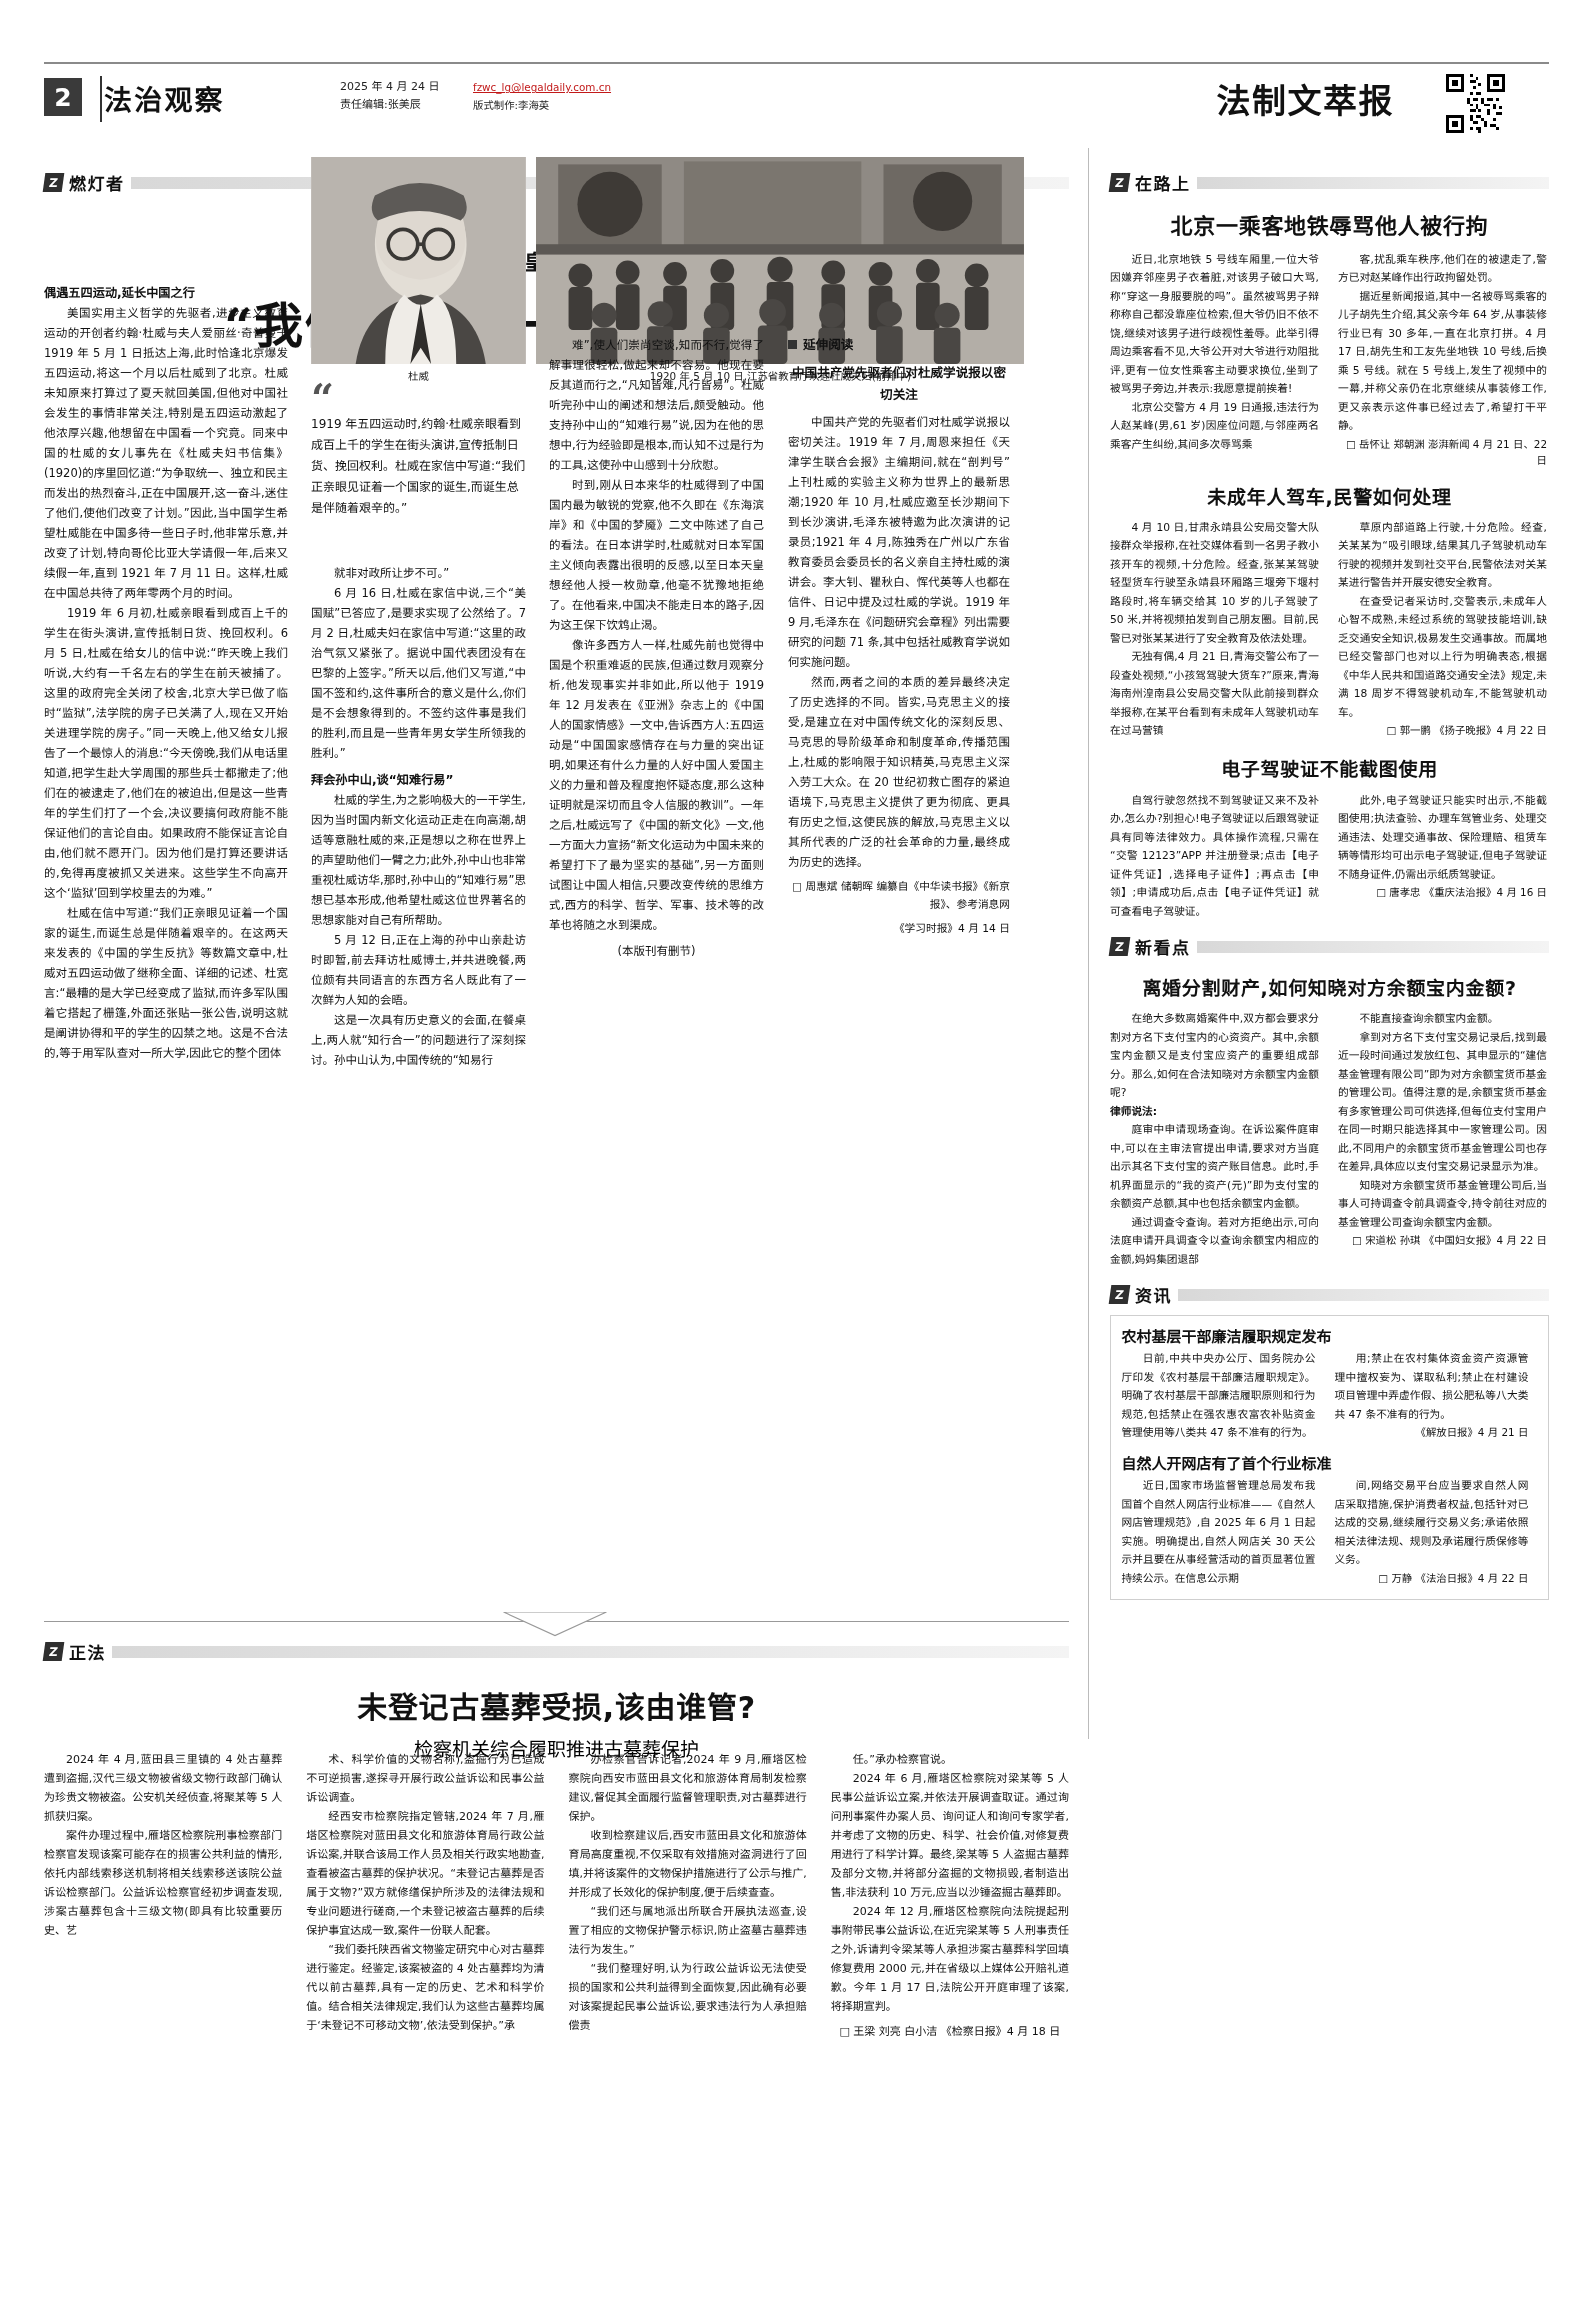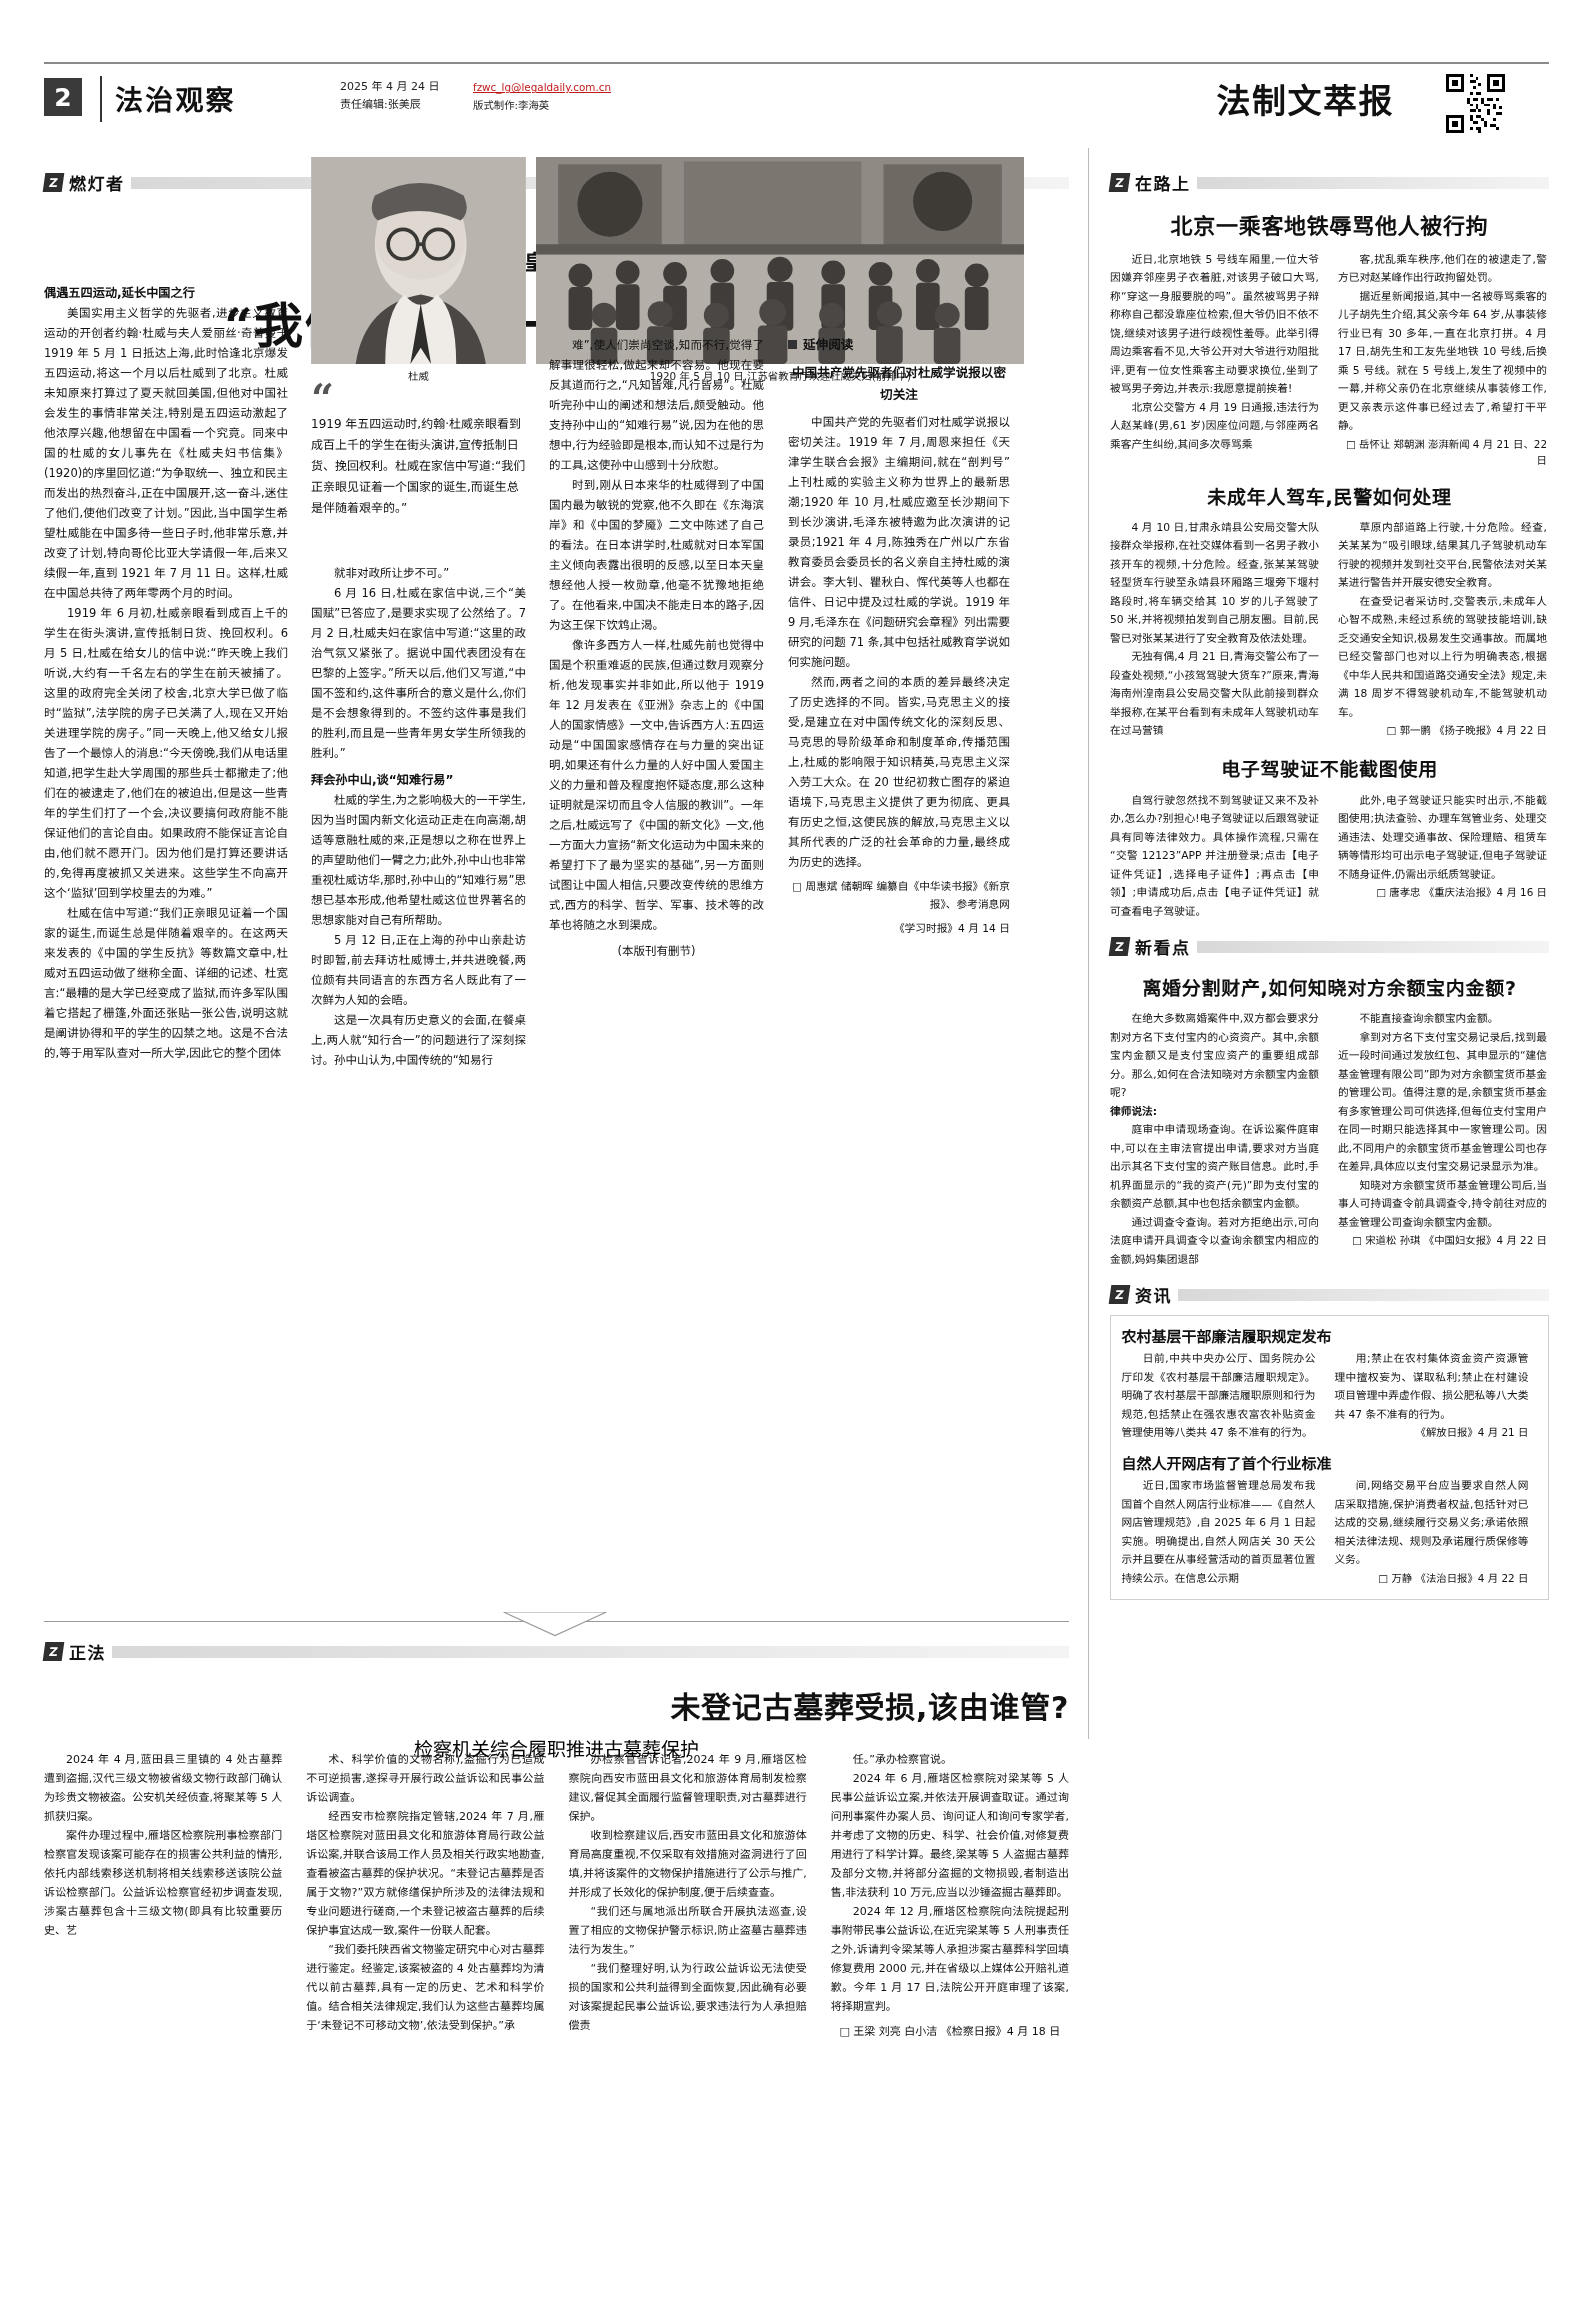--- a/index.html
+++ b/index.html
@@ -14,21 +14,21 @@
   
   .top-rule { position:absolute; left:44px; top:62px; width:1505px; height:2.2px; background:#8a8a8a; }
   .masthead { position:absolute; left:44px; top:74px; width:1505px; height:61px; }
   .pagenum {
     position:absolute; left:0; top:4.4px; width:38px; height:38px;
     background:#3a3a3a; color:#fff; font-size:25px; font-weight:bold;
     display:flex; align-items:center; justify-content:center;
   }
   .mh-divider { position:absolute; left:56px; top:1.5px; width:1.5px; height:46px; background:#333; }
   .section-title {
-    position:absolute; left:71px; top:4.4px; font-size:28px; font-weight:bold;
+    position:absolute; left:60px; top:4.4px; font-size:28px; font-weight:bold;
     letter-spacing:2.2px; color:#111;
   }
   .mh-meta { position:absolute; left:296px; top:4.4px; font-size:11px; color:#222; line-height:18px; }
   .mh-meta2 { position:absolute; left:429px; top:4.4px; font-size:10.4px; color:#222; line-height:18px; }
   .paper-logo {
     position:absolute; right:155px; top:0px; font-size:34px; font-weight:bold;
     letter-spacing:1.5px; color:#111; font-family:"DejaVu Serif","Liberation Serif",serif;
   }
   .qr { position:absolute; right:44px; top:0px; width:59px; height:59px; }
   .qr svg { display:block; }
@@ -73,21 +73,21 @@
   #c3 { position:absolute; left:549px; top:335px; width:215px; }
   #c4 { position:absolute; left:788px; top:335px; width:222px; }
 
   .readbox { margin-bottom:6px; }
   .readbox .rb-title { font-size:12.6px; font-weight:bold; }
   .rb-sq { display:inline-block; width:9px; height:9px; background:#333; margin-right:6px; }
   .byline { text-align:right; font-size:10.7px; line-height:18px; margin-top:6px; }
 
   
   #leftbottom { position:absolute; left:44px; top:1639px; width:1025px; }
-  .lb-head { text-align:right; font-size:30px; font-weight:bold; letter-spacing:0.7px; margin-top:19px; }
+  .lb-head { text-align:center; font-size:30px; font-weight:bold; letter-spacing:0.7px; margin-top:19px; }
   .lb-sub { text-align:center; font-size:19px; margin-top:7.4px; color:#000000; }
   .lbcols { position:absolute; top:111px; left:0; width:1025px; display:flex; gap:24px; }
   .lbcol { width:244px; font-size:11px; line-height:19px; text-align:justify; }
   .lbcol p { margin:0; text-indent:2em; }
 
   
   .arrow { position:absolute; left:503px; top:1612px; width:104px; height:25px; }
 
   
   #rightzone { position:absolute; left:1110px; top:170px; width:439px; }

